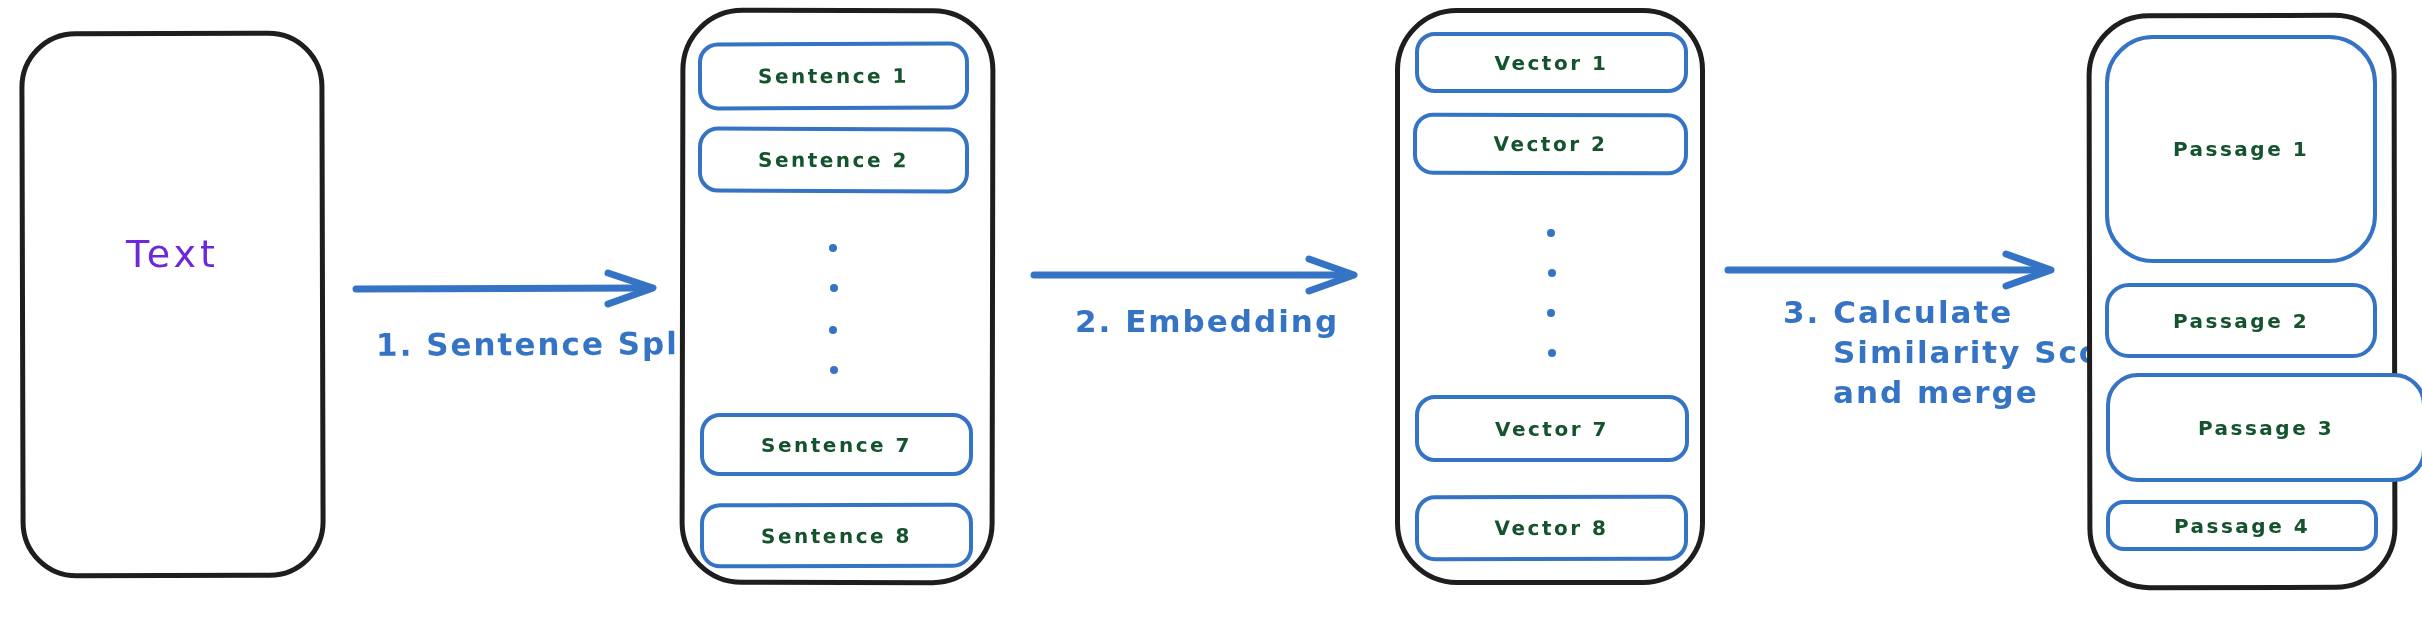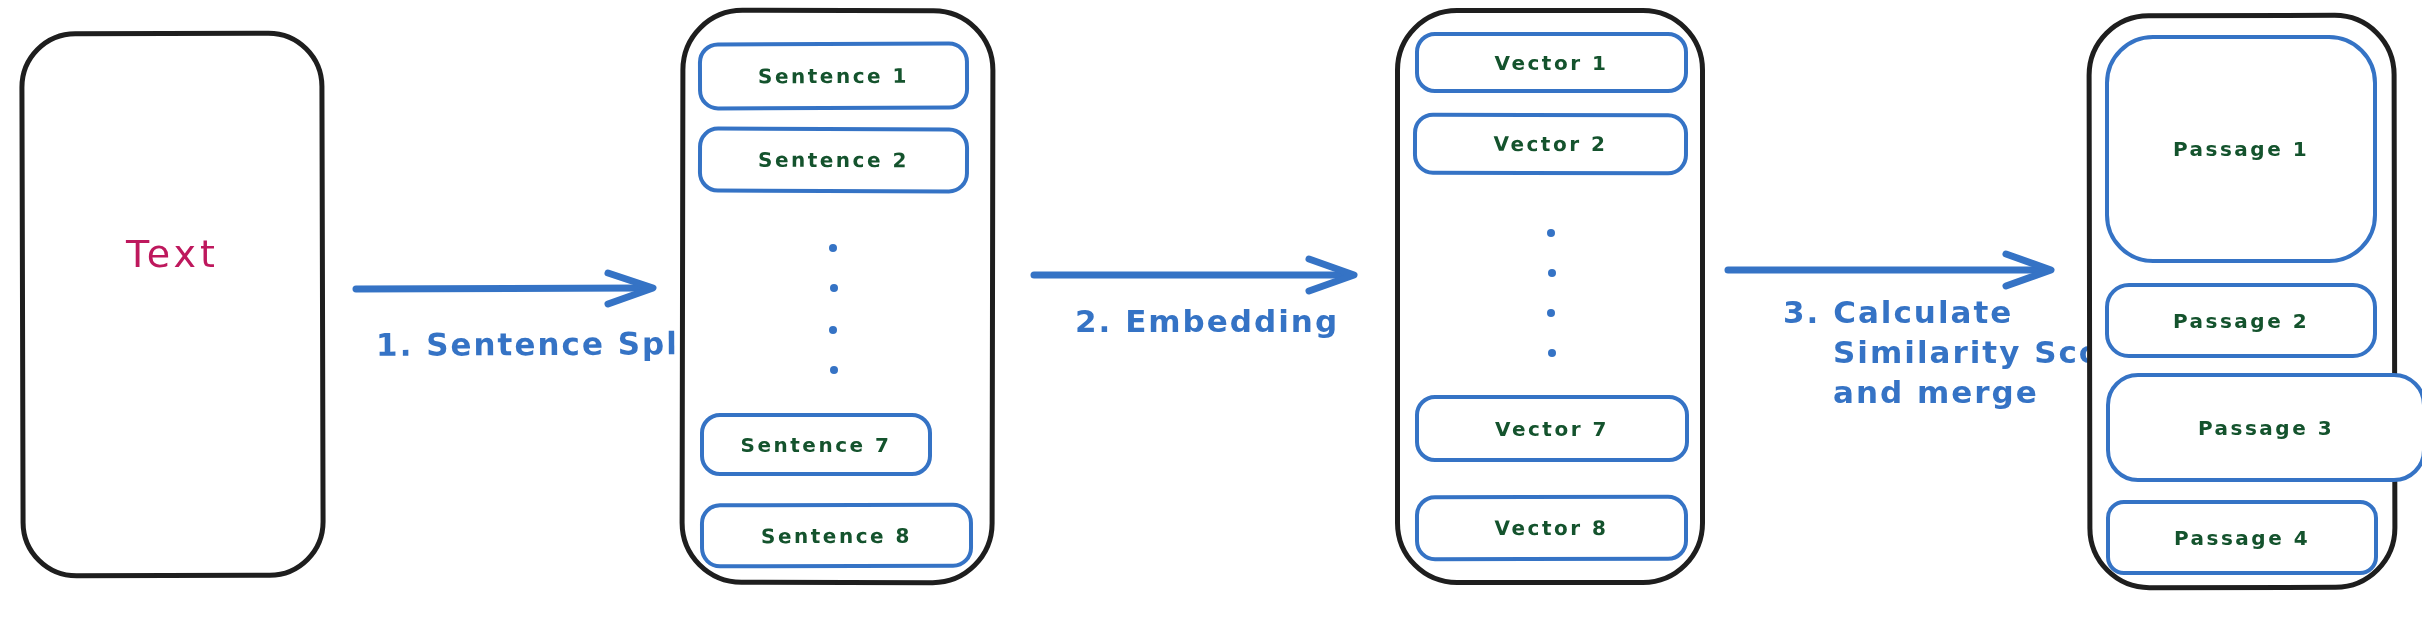--- a/index.html
+++ b/index.html
@@ -17,34 +17,34 @@
   .panel-3{left:1395px;top:8px;width:310px;height:577px;}
   .panel-4{left:2087px;top:13px;width:310px;height:577px;transform:rotate(-0.1deg);}
   
   .chip{
     position:absolute;border:4px solid #3573c5;border-radius:20px;background:#ffffff;
     box-sizing:border-box;display:flex;align-items:center;justify-content:center;
     color:#14532d;font-size:20px;font-weight:600;letter-spacing:2.5px;white-space:nowrap;
   }
   .chip.s1{left:698px;top:42px;width:271px;height:68px;transform:rotate(-0.2deg);}
   .chip.s2{left:698px;top:127px;width:271px;height:66px;transform:rotate(0.2deg);}
-  .chip.s7{left:700px;top:413px;width:232px;height:63px;}
+  .chip.s7{left:700px;top:413px;width:273px;height:63px;}
   .chip.s8{left:700px;top:503px;width:273px;height:65px;transform:rotate(-0.15deg);}
   .chip.v1{left:1415px;top:32px;width:273px;height:61px;}
   .chip.v2{left:1413px;top:113px;width:275px;height:62px;transform:rotate(0.15deg);}
   .chip.v7{left:1415px;top:395px;width:274px;height:67px;}
   .chip.v8{left:1415px;top:487px;width:273px;height:66px;transform:rotate(-0.1deg);margin-top:8px;}
   .chip.p1{left:2105px;top:35px;width:272px;height:228px;border-radius:48px;}
   .chip.p2{left:2105px;top:283px;width:272px;height:75px;border-radius:24px;}
   .chip.p3{left:2106px;top:373px;width:320px;height:109px;border-radius:32px;}
-  .chip.p4{left:2106px;top:500px;width:272px;height:75px;border-radius:18px;}
+  .chip.p4{left:2106px;top:500px;width:272px;height:51px;border-radius:18px;}
   
   .panel-title{
     position:absolute;left:20px;top:232px;width:305px;text-align:center;
-    color:#be185d;font-size:38px;font-weight:500;letter-spacing:4px;
+    color:#6d28d9;font-size:38px;font-weight:500;letter-spacing:4px;
   }
   
   .dot{position:absolute;width:8px;height:8px;border-radius:50%;background:#3573c5;}
   
   .arrow{position:absolute;overflow:visible;}
   .arrow line, .arrow polyline{
     stroke:#3573c5;stroke-width:7;fill:none;stroke-linecap:round;stroke-linejoin:round;
   }
   
   .arrow-label{

